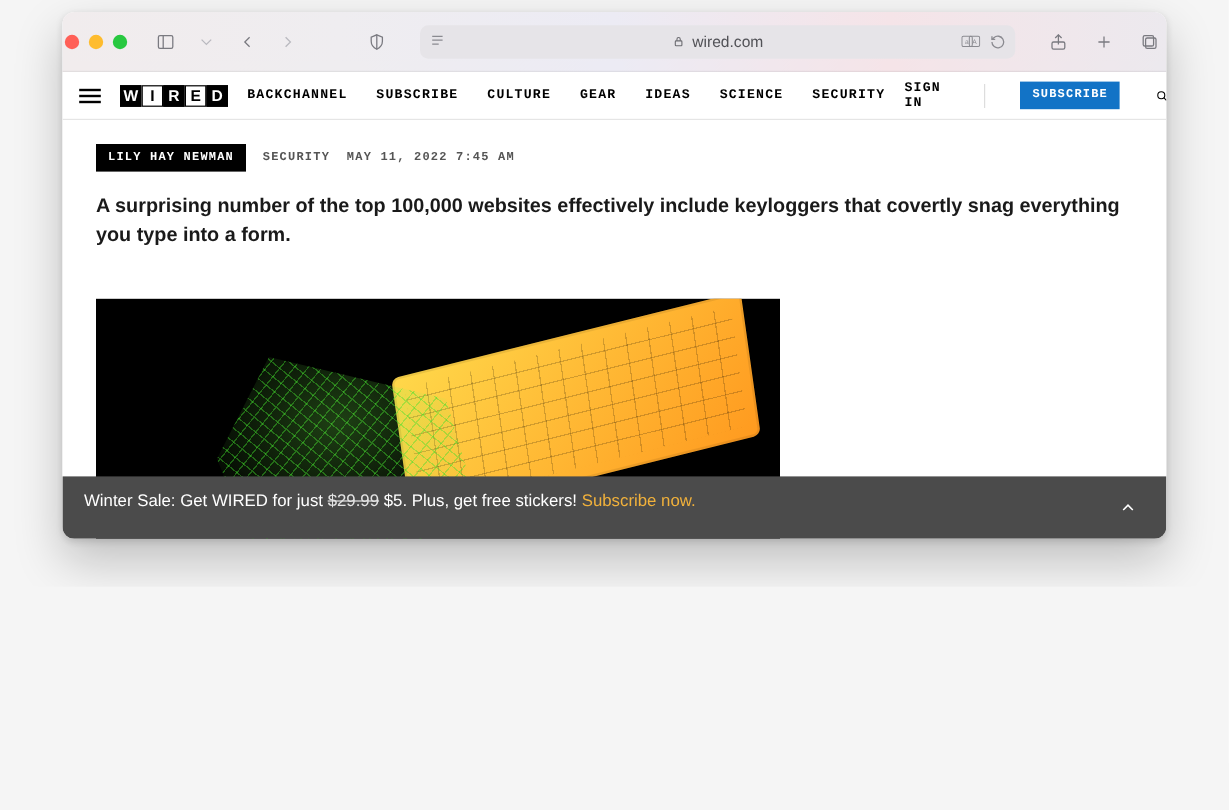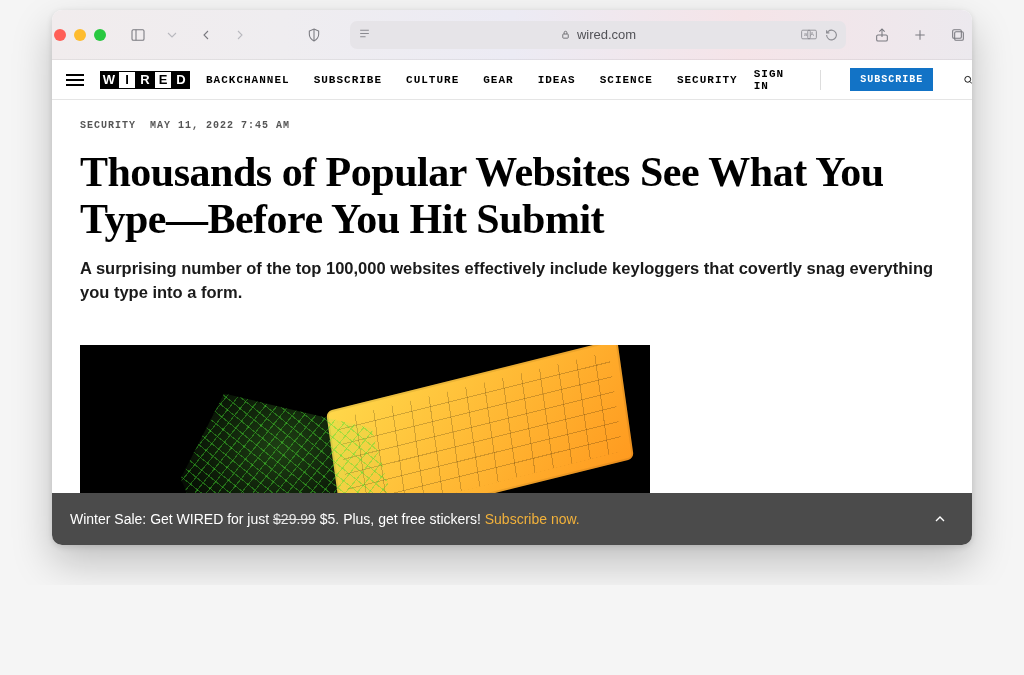--- a/index.html
+++ b/index.html
@@ -186,21 +186,20 @@
 }
 
 .promo-bar {
   position:absolute;
   left:0; right:0; bottom:0;
   background:#4b4b4b;
   color:#fff;
   font-size:14px;
   padding:12px 18px;
   display:flex;
-  align-items:center;
 }
 .promo-bar .strike { text-decoration:line-through; opacity:0.85; }
 .promo-bar .cta { color:#f1b13b; }
 .promo-bar .chev {
   margin-left:auto;
   width:28px; height:28px;
   border-radius:50%;
   display:flex; align-items:center; justify-content:center;
 }
 .promo-bar .chev svg { stroke:#fff; fill:none; stroke-width:2; width:16px; height:16px;}
@@ -328,24 +327,24 @@
         <button class="subscribe-btn">SUBSCRIBE</button>
         <svg class="search-ic" viewBox="0 0 24 24" fill="none" stroke="#000" stroke-width="2">
             <circle cx="10.5" cy="10.5" r="6.5"></circle>
             <line x1="20" y1="20" x2="15.2" y2="15.2"></line>
           </svg>
       </div>
     </div>
 
     <div class="article">
       <div class="meta-row">
+        <span class="author-badge">LILY HAY NEWMAN</span>
         <span class="meta-txt">SECURITY</span>
         <span class="meta-txt">MAY 11, 2022 7:45 AM</span>
       </div>
-      <h1 class="headline">Thousands of Popular Websites See What You Type—Before You Hit Submit</h1>
       <p class="dek">A surprising number of the top 100,000 websites effectively include keyloggers that covertly snag everything you type into a form.</p>
 
       <div class="hero">
         <div class="keyboard"></div>
         <div class="net"></div>
       </div>
     </div>
 
   </div>
 

